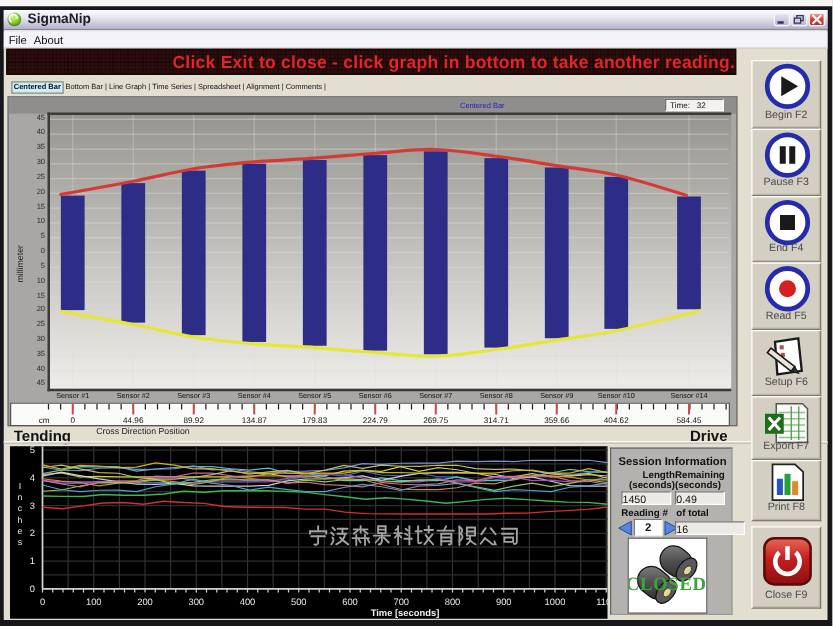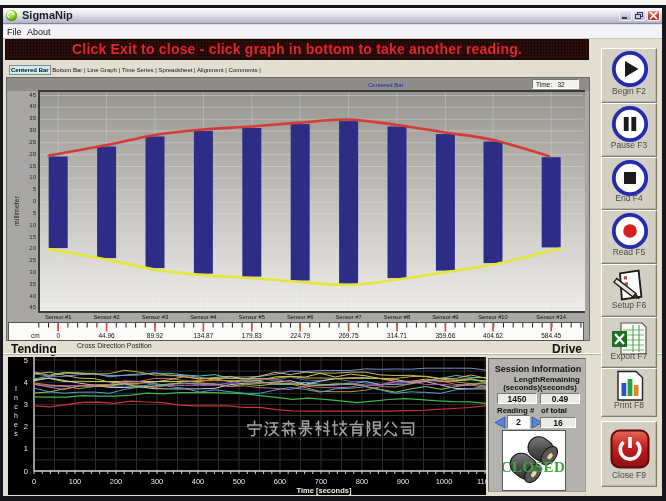--- a/index.html
+++ b/index.html
@@ -7,41 +7,41 @@
 #inner{position:absolute;left:3px;top:3px;width:659px;height:488px;background:#e2dfd1}
 #titlebar{position:absolute;left:0;top:0;width:659px;height:16px;background:linear-gradient(#fbfbfd 0%,#e8e7f0 40%,#c9c7da 75%,#b5b3cb 100%);border-bottom:1px solid #8886a0}
 #orb{position:absolute;left:3px;top:2px;width:11px;height:11px;border-radius:50%;background:radial-gradient(circle at 35% 28%,#d8f7a0 0%,#8ed52e 45%,#4f9a10 100%);box-shadow:inset 0 -1px 2px rgba(0,0,0,.35)}
 #ttl{position:absolute;left:19px;top:1px;font-size:11px;font-weight:bold;color:#1c1c28}
 .winbtn{position:absolute;top:2px;width:13px;height:11px;border-radius:2px;border:1px solid #f5f5fa;overflow:hidden}
 .winbtn svg{display:block}
 #btnmin{left:616px;background:linear-gradient(#e7e5f2,#b9b7cf)}
 #btnmax{left:630px;background:linear-gradient(#e7e5f2,#b9b7cf)}
 #btncls{left:644px;background:linear-gradient(#f09d93,#d9473a 45%,#c22b1e)}
 #menubar{position:absolute;left:0;top:17px;width:659px;height:14px;background:#f4f3f9;border-bottom:1px solid #c9c7b8;color:#111;font-size:9px}
-#banner{position:absolute;left:2px;top:31px;width:584px;height:21px;background-color:#2e0d0d;background-image:repeating-linear-gradient(0deg,rgba(0,0,0,.3) 0 1px,transparent 1px 3px),repeating-linear-gradient(90deg,rgba(0,0,0,.3) 0 1px,transparent 1px 3px);border:1px solid #1a0505;color:#e32525;font-weight:bold;font-size:14px;text-align:center;line-height:19px;letter-spacing:.2px}
+#banner{position:absolute;left:2px;top:31px;width:584px;height:21px;background-color:#2e0d0d;background-image:repeating-linear-gradient(0deg,rgba(0,0,0,.3) 0 1px,transparent 1px 3px),repeating-linear-gradient(90deg,rgba(0,0,0,.3) 0 1px,transparent 1px 3px);border:1px solid #1a0505;color:#e32525;font-weight:bold;font-size:14px;text-align:right;line-height:19px;letter-spacing:.2px}
 #tabs{position:absolute;left:6px;top:59px;width:590px;height:12px;font-size:6px;color:#111;white-space:nowrap}
 #seltab{background:#cdeef8;font-weight:bold;padding:1px 1px;border:1px solid #888}
 #chartpanel{position:absolute;left:3px;top:69px;width:584px;height:264px;background:#a8a7a5;border:1px solid #6a6a68}
 #topband{position:absolute;left:0;top:0;width:582px;height:13px;background:#8f8e8c}
 #charttitle{position:absolute;left:361px;top:4px;font-size:6px;color:#2222bb}
 #timebox{position:absolute;left:525px;top:1px;width:47px;height:10px;background:#f2f1ee;border:1px solid #777;border-bottom-color:#fff;border-right-color:#fff;font-size:6.5px;line-height:9px;color:#111;padding-left:3px}
 #plot{position:absolute;left:31px;top:11.5px;width:547px;height:223px;background:linear-gradient(180deg,#96958f 0%,#c7c6c3 55%,#eeedea 100%);border-left:2px solid #3a3a3a;border-top:2px solid #3a3a3a;border-bottom:2px solid #3a3a3a}
 .ylab{position:absolute;width:14px;text-align:right;font-size:6px;color:#2a2a2a;line-height:7px}
 #mmlab{position:absolute;left:6px;top:148px;font-size:7px;color:#222;transform:rotate(-90deg);transform-origin:left top}
 #senslabs{position:absolute;left:0;top:235px;width:584px;height:9px}
 .slab{position:absolute;top:0;font-size:5.8px;color:#111;width:50px;text-align:center;line-height:8px}
 #ruler{position:absolute;left:1px;top:244px;width:576px;height:19px;background:#fbfbf9;border:1px solid #555}
 #tending{position:absolute;left:8px;top:334px;font-size:12px;font-weight:bold;color:#111}
 #drive{position:absolute;left:534px;top:334px;width:45px;text-align:right;font-size:12px;font-weight:bold;color:#111}
 #cdp{position:absolute;left:74px;top:334px;font-size:7px;color:#222}
 #divider{position:absolute;left:0;top:345px;width:659px;height:2px;background:#fff;border-bottom:1px solid #b5b2a2}
 #bchart{position:absolute;left:5px;top:349px;width:478px;height:138px;background:#000}
 #bchart svg{overflow:visible}
 #session{position:absolute;left:485px;top:350px;width:98px;height:134px;background:#b3b2ae;border:1px solid #999;border-top-color:#666;border-left-color:#666}
-.sunk{position:absolute;height:11px;background:#eceae4;border:1px solid #777;border-bottom-color:#fff;border-right-color:#fff;font-size:8.5px;font-weight:bold;text-align:center;line-height:10px;color:#111}
+.sunk{position:absolute;height:11px;background:#eceae4;border:1px solid #777;border-bottom-color:#fff;border-right-color:#fff;font-size:8.5px;font-weight:normal;line-height:10px;color:#111}
 #btncol{position:absolute;left:598px;top:0;width:56px;height:488px}
 .bcell{position:absolute;left:0;width:56px;background:#d3d0c3;border:1px solid #fff;border-right-color:#7f7d70;border-bottom-color:#7f7d70;box-shadow:inset -1px -1px 0 #b8b5a8}
 .blab{position:absolute;left:0;bottom:6px;width:100%;text-align:center;font-size:8.5px;color:#4a4a48}
 </style></head><body>
 <div id="stage">
 <div id="win">
       <div id="inner">
   <div id="menubar">
           <span style="position:absolute;left:4px;top:2px">File</span>
           <span style="position:absolute;left:24px;top:2px">About</span>
@@ -473,21 +473,21 @@
 <div class="sunk" style="left:51px;top:34px;width:40px">0.49</div>
 <div style="position:absolute;left:8px;top:47px;width:42px;text-align:left;font-size:7.8px;font-weight:bold;color:#111">Reading #</div>
 <div style="position:absolute;left:52px;top:47px;width:42px;text-align:left;font-size:7.8px;font-weight:bold;color:#111">of total</div>
 <svg style="position:absolute;left:4px;top:57px" width="13" height="13">
             <path d="M12 1 L2 6.5 L12 12 Z" fill="#5585e0" stroke="#2a4a98" stroke-width="0.8"></path>
           </svg>
 <div style="position:absolute;left:18px;top:56px;width:23px;height:14px;background:#fff;border:1px solid #777;border-bottom-color:#eee;border-right-color:#eee;font-size:9px;font-weight:bold;text-align:center;line-height:13px;color:#111">2</div>
 <svg style="position:absolute;left:42px;top:57px" width="13" height="13">
             <path d="M1 1 L11 6.5 L1 12 Z" fill="#5585e0" stroke="#2a4a98" stroke-width="0.8"></path>
           </svg>
-<div class="sunk" style="left:51px;top:58px;width:36px">16</div>
+<div class="sunk" style="left:51px;top:58px;width:56px">16</div>
 <div style="position:absolute;left:13px;top:71px;width:64px;height:61px;background:#fff;border:1px solid #555">
 <svg width="62" height="59">
   <defs>
   <linearGradient id="rollg" x1="0" y1="0" x2="1" y2="1">
     <stop offset="0%" stop-color="#8a8a8a"></stop>
                   <stop offset="50%" stop-color="#4e4e4e"></stop>
                   <stop offset="100%" stop-color="#2a2a2a"></stop>
   </linearGradient>
   </defs>
   <g transform="translate(1,-2)">

